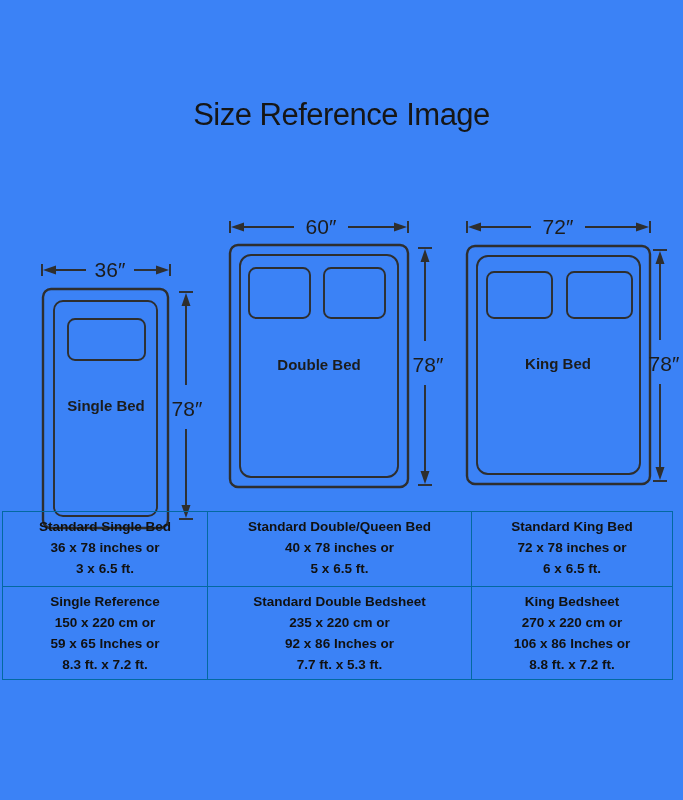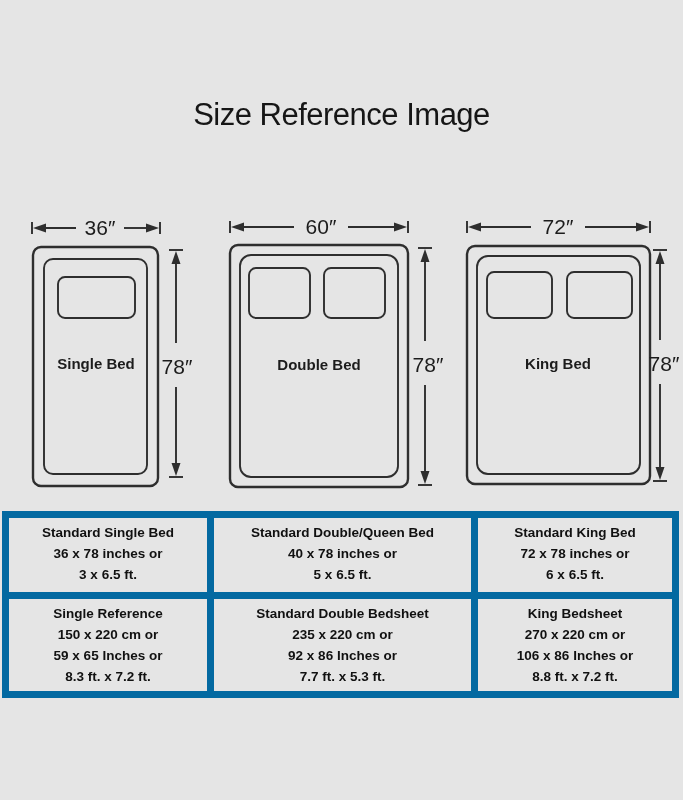--- a/index.html
+++ b/index.html
@@ -1,49 +1,49 @@
 <!DOCTYPE html>
 <html><head>
 <meta charset="utf-8">
 <style>
   html,body{margin:0;padding:0;background:#ffffff;}
   .page{
     position:relative;
     width:683px;height:800px;
-    background:#e5e5e5;
+    background:#3b82f6;
     font-family:"Liberation Sans",sans-serif;
     color:#1c1c1c;
     overflow:hidden;
   }
   .title{
     position:absolute;top:97px;left:0;width:683px;
     text-align:center;
     font-size:31px;font-weight:400;letter-spacing:-0.5px;
     color:#161616;
   }
   .diagram{position:absolute;top:210px;}
   .diagram svg{display:block;}
-  .d1{left:26px;}
+  .d1{left:36px;margin-top:42px;}
   .d2{left:220px;}
   .d3{left:458px;}
   svg .stroke{fill:none;stroke:#2e2e2e;}
   svg .outer{stroke-width:2.4;}
   svg .inner{stroke-width:1.9;}
   svg .pillow{stroke-width:1.9;}
   svg .dim line{stroke:#2e2e2e;stroke-width:1.9;}
   svg .dim polygon{fill:#2e2e2e;stroke:none;}
   svg text{fill:#1c1c1c;font-family:"Liberation Sans",sans-serif;}
   svg .dim-label{font-size:21px;font-weight:400;}
   svg .bed-label{font-size:15px;font-weight:700;}
   .size-table{
     position:absolute;left:2px;top:511px;width:670px;
     border-collapse:collapse;table-layout:fixed;
   }
   .size-table td{
-    border:7px solid #0369a1;
+    border:1px solid #0369a1;
     vertical-align:top;text-align:center;
     padding:4px 2px 0 2px;
   }
   .size-table tr.r1 td{height:70px;}
   .size-table tr.r2 td{height:88px;}
   .cell-line{
     font-size:13.5px;font-weight:700;line-height:21px;color:#111111;
     white-space:nowrap;
   }
 </style>

